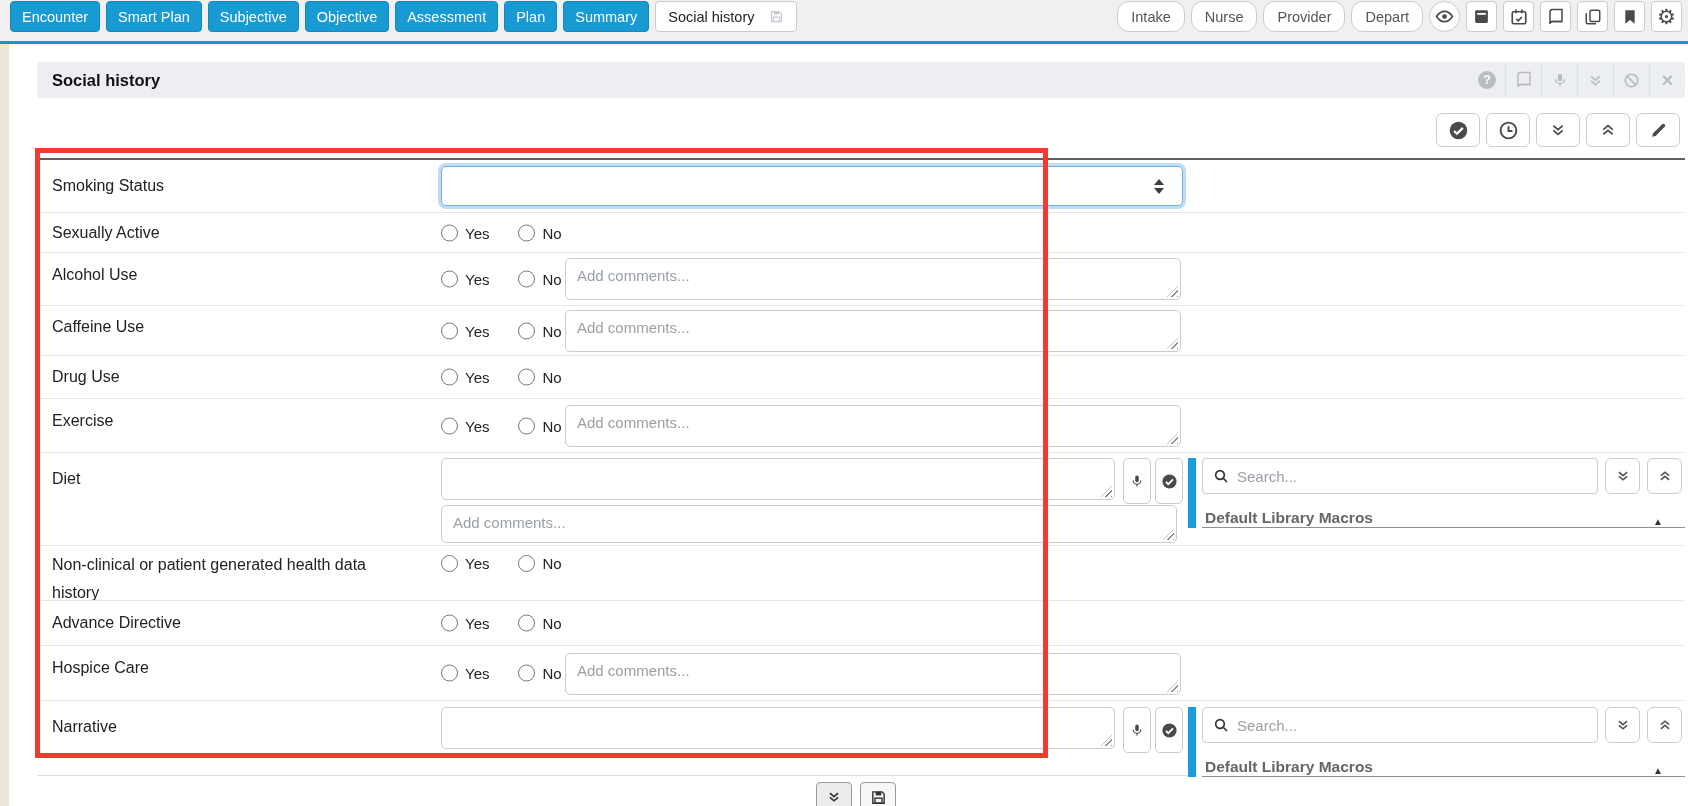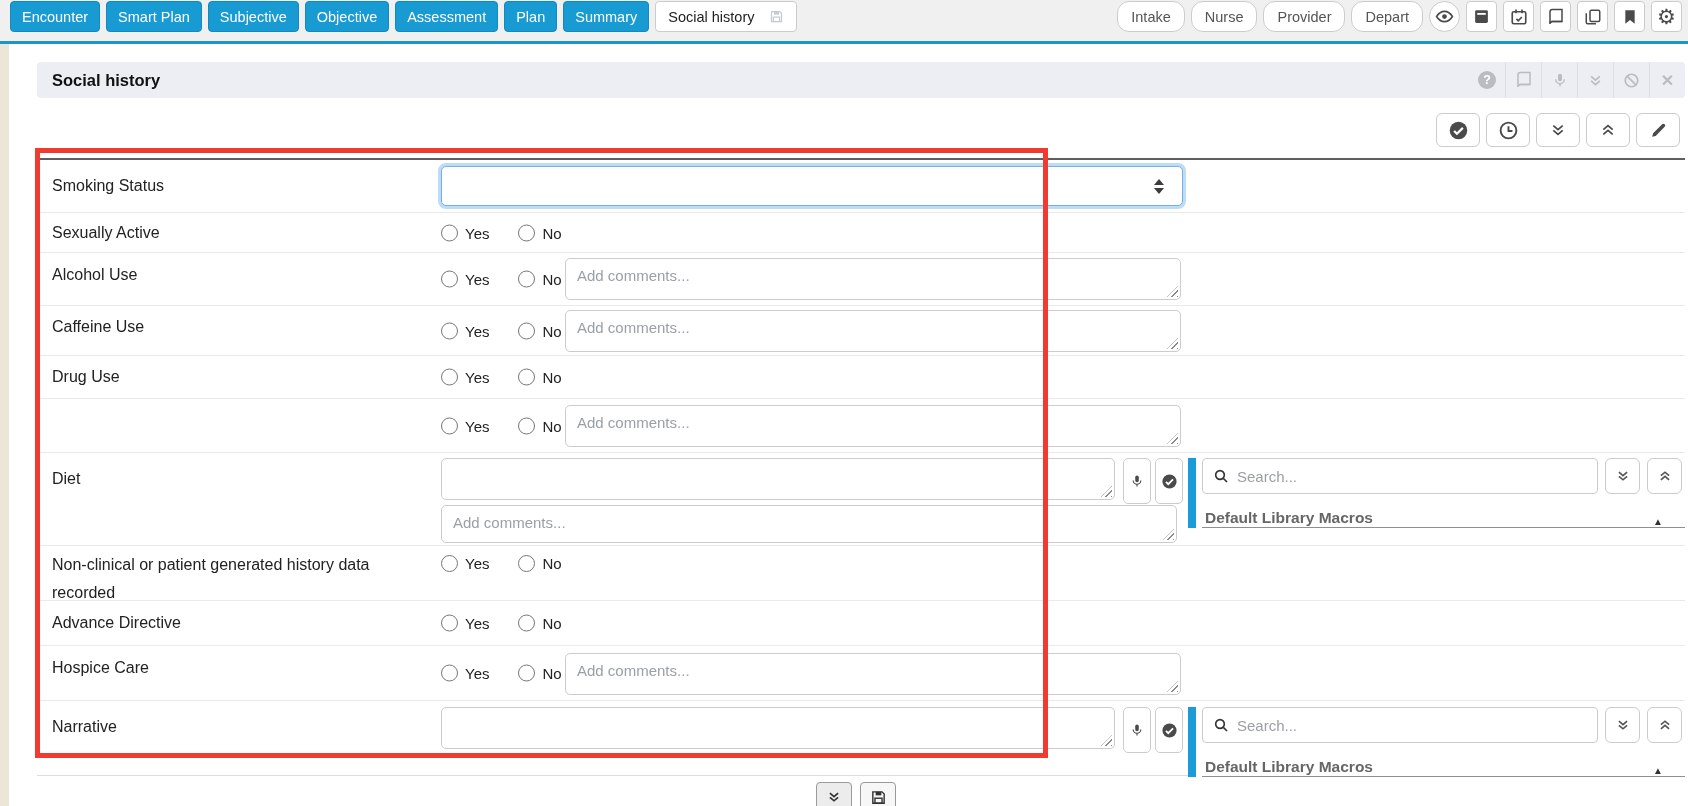--- a/index.html
+++ b/index.html
@@ -334,20 +334,21 @@
       <div class="radio-group">
         <span class="radio"></span>
         <span class="rlabel">Yes</span>
         <span class="rgap"></span>
         <span class="radio"></span>
         <span class="rlabel">No</span>
       </div>
     </div>
 
     <div class="frow" style="height:54px">
+      <div class="flabel" style="top:8px">Exercise</div>
       <div class="radio-group">
         <span class="radio"></span>
         <span class="rlabel">Yes</span>
         <span class="rgap"></span>
         <span class="radio"></span>
         <span class="rlabel">No</span>
       </div>
       <div class="tbox" style="left:528px; top:6px; width:616px; height:42px">
         <textarea placeholder="Add comments..." style=""></textarea>
         <span class="grip"></span>
@@ -408,21 +409,21 @@
           </span>
         </div>
         <div class="macro-title">
           <span class="mt-text">Default Library Macros</span>
           <span class="caret">▲</span>
         </div>
       </div>
     </div>
 
     <div class="frow" style="height:55px">
-      <div class="flabel" style="top:5px">Non-clinical or patient generated history data recorded</div>
+      <div class="flabel" style="top:5px">Non-clinical or patient generated health data history</div>
       <div class="radio-group toptop" style="top:9px">
         <span class="radio"></span>
         <span class="rlabel">Yes</span>
         <span class="rgap"></span>
         <span class="radio"></span>
         <span class="rlabel">No</span>
       </div>
     </div>
 
     <div class="frow" style="height:45px">

